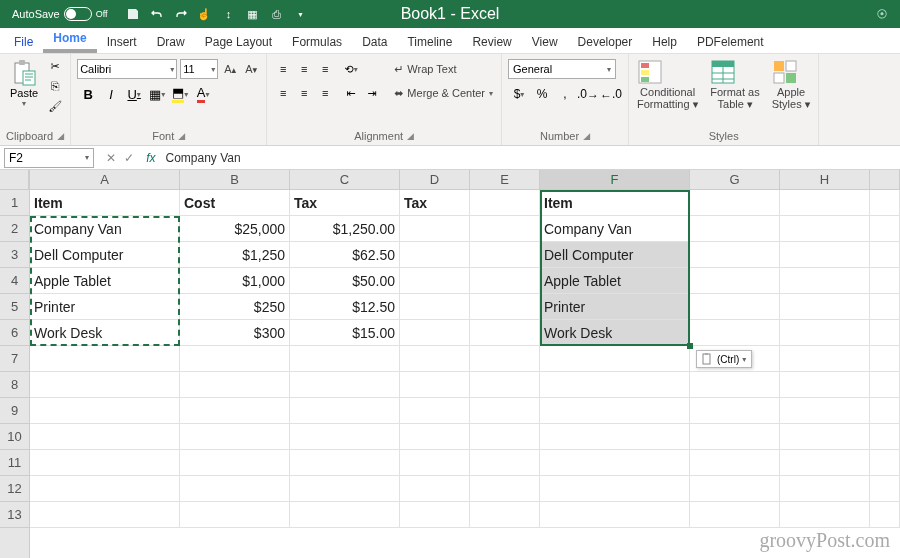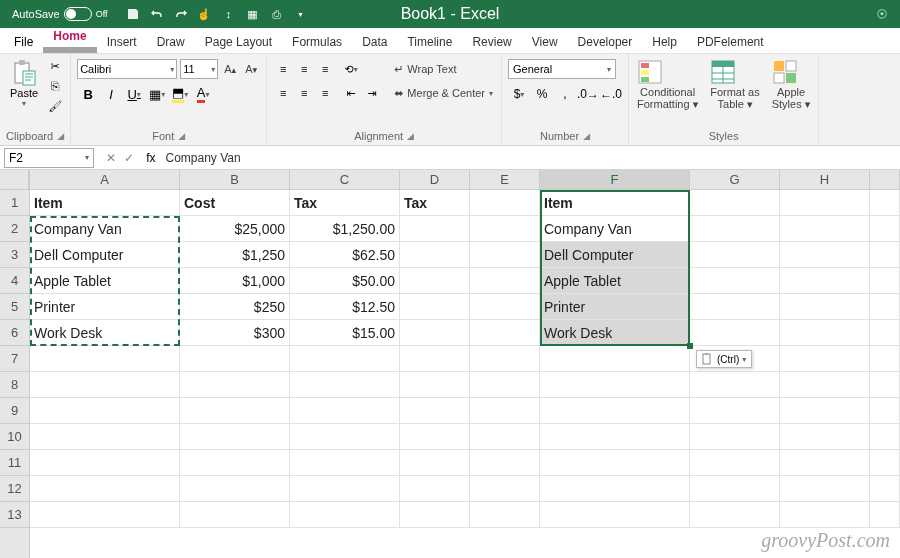--- a/index.html
+++ b/index.html
@@ -7,22 +7,22 @@
 .titlebar{background:#217346;height:28px;display:flex;align-items:center;color:#fff;padding:0 6px;font-size:11px}
 .titlebar .autosave{display:flex;align-items:center;gap:4px;padding:0 6px}
 .titlebar .toggle{width:28px;height:14px;border:1px solid #fff;border-radius:7px;position:relative;display:inline-block}
 .titlebar .toggle::after{content:'';position:absolute;width:10px;height:10px;background:#fff;border-radius:50%;top:1px;left:1px}
 .titlebar .qat{display:flex;gap:2px;margin-left:8px}
 .titlebar .qat span{width:22px;height:22px;display:flex;align-items:center;justify-content:center;color:#fff;cursor:pointer}
 .titlebar .title{position:absolute;left:50%;transform:translateX(-50%);color:#fff;font-size:16px}
 .titlebar .right-ico{margin-left:auto;width:24px;height:24px;display:flex;align-items:center;justify-content:center;color:#a8d8c0}
 .tabs{height:26px;background:#fff;display:flex;align-items:flex-end;padding:0 4px;font-size:12px;border-bottom:1px solid #e1e1e1}
 .tabs .tab{padding:4px 10px 4px;cursor:pointer;color:#333}
-.tabs .tab.file{color:#000000}
-.tabs .tab.active{color:#be185d;border-bottom:6px solid #a3a3a3;font-weight:600}
+.tabs .tab.file{color:#1d4ed8}
+.tabs .tab.active{color:#3b82f6;border-bottom:4px solid #a3a3a3;font-weight:600}
 .ribbon{height:92px;background:#f3f2f1;display:flex;border-bottom:1px solid #d4d4d4;font-size:11px}
 .group{border-right:1px solid #e1e1e1;padding:3px 6px 2px;display:flex;flex-direction:column;height:100%}
 .group-body{flex:1;display:flex;align-items:flex-start}
 .group-label{text-align:right;color:#666;font-size:11px;padding-bottom:1px;display:flex;justify-content:center;align-items:center;gap:4px}
 .group-label .dlg{font-size:9px;color:#888;cursor:pointer}
 .clip-big{display:flex;flex-direction:column;align-items:center;cursor:pointer;padding:2px 4px}
 .clip-big svg{width:26px;height:28px}
 .clip-side{display:flex;flex-direction:column;gap:2px;margin-left:4px}
 .clip-side span{width:18px;height:18px;display:flex;align-items:center;justify-content:center;cursor:pointer}
 .font-body{display:flex;flex-direction:column;gap:4px;padding-top:2px}
@@ -44,42 +44,42 @@
 .num-row{display:flex;gap:1px}
 .num-row .nb{width:22px;height:22px;display:flex;align-items:center;justify-content:center;cursor:pointer;font-size:12px}
 .styles-body{display:flex;gap:8px;padding-top:2px}
 .style-btn{display:flex;flex-direction:column;cursor:pointer;padding:0 2px;gap:1px}
 .style-btn svg{width:26px;height:26px}
 .style-btn span{font-size:11px;color:#444;line-height:1.1;text-align:center}
 .formulabar{height:24px;display:flex;align-items:center;border-bottom:1px solid #d4d4d4;background:#fff;font-size:12px}
 .namebox{width:90px;border:1px solid #ababab;height:20px;margin:0 4px;display:flex;align-items:center;padding:0 4px;justify-content:space-between}
 .fx-btns{display:flex;gap:8px;padding:0 8px;color:#888}
 .fx-btns span{cursor:pointer}
-.fx-label{color:#000000;padding:0 4px}
+.fx-label{font-style:italic;color:#0f766e;padding:0 4px}
 .fx-input{flex:1;padding:0 6px;color:#333}
 .grid-area{display:flex;height:calc(558px - 28px - 26px - 92px - 24px);background:#fff;position:relative}
 .row-hdrs{width:30px;background:#e6e6e6;border-right:1px solid #ccc}
 .corner{height:20px;background:#e6e6e6;border-bottom:1px solid #ccc;border-right:1px solid #ccc}
 .row-hdr{height:26px;text-align:center;font-size:13px;color:#555;border-bottom:1px solid #ccc;display:flex;align-items:center;justify-content:center;cursor:pointer}
 .cols-and-cells{flex:1;overflow:hidden}
 .col-hdrs{display:flex;height:20px;background:#e6e6e6}
 .col-hdr{border-right:1px solid #ccc;border-bottom:1px solid #ccc;text-align:center;font-size:13px;color:#555;display:flex;align-items:center;justify-content:center;cursor:pointer}
 .col-hdr.sel{background:#d2d2d2;color:#217346}
 .cells{position:relative}
 .cell-row{display:flex;height:26px}
 .cell{border-right:1px solid #e1e1e1;border-bottom:1px solid #e1e1e1;padding:0 4px;display:flex;align-items:center;font-size:14px;color:#222;overflow:hidden;white-space:nowrap}
 .cell.bold{font-weight:700}
 .cell.right{justify-content:flex-end}
 .cell.pasted{background:#d8d8d8}
 .cell.active-sel{background:#fff}
 .sel-outline{position:absolute;border:2px solid #217346;pointer-events:none}
 .sel-handle{position:absolute;width:6px;height:6px;background:#217346;pointer-events:none}
 .marching{position:absolute;border:2px dashed #217346;pointer-events:none}
 .paste-smart{position:absolute;background:#fff;border:1px solid #b7b7b7;padding:2px 5px;font-size:10px;display:flex;align-items:center;gap:3px;cursor:pointer;box-shadow:1px 1px 3px rgba(0,0,0,0.2)}
-.watermark{position:absolute;bottom:6px;right:10px;font-family:Georgia,serif;font-size:20px;color:#aaa;font-style:italic}
+.watermark{position:absolute;bottom:6px;right:10px;font-family:Georgia,serif;font-size:20px;color:#aaa;}
 .caret{font-size:8px;color:#666}
 
 .cw-A{width:150px}.cw-B{width:110px}.cw-C{width:110px}.cw-D{width:70px}.cw-E{width:70px}.cw-F{width:150px}.cw-G{width:90px}.cw-H{width:90px}.cw-I{width:30px}
 </style>
 </head>
 <body>
 
 <div class="titlebar">
   <div class="autosave">
     <span>AutoSave</span>

